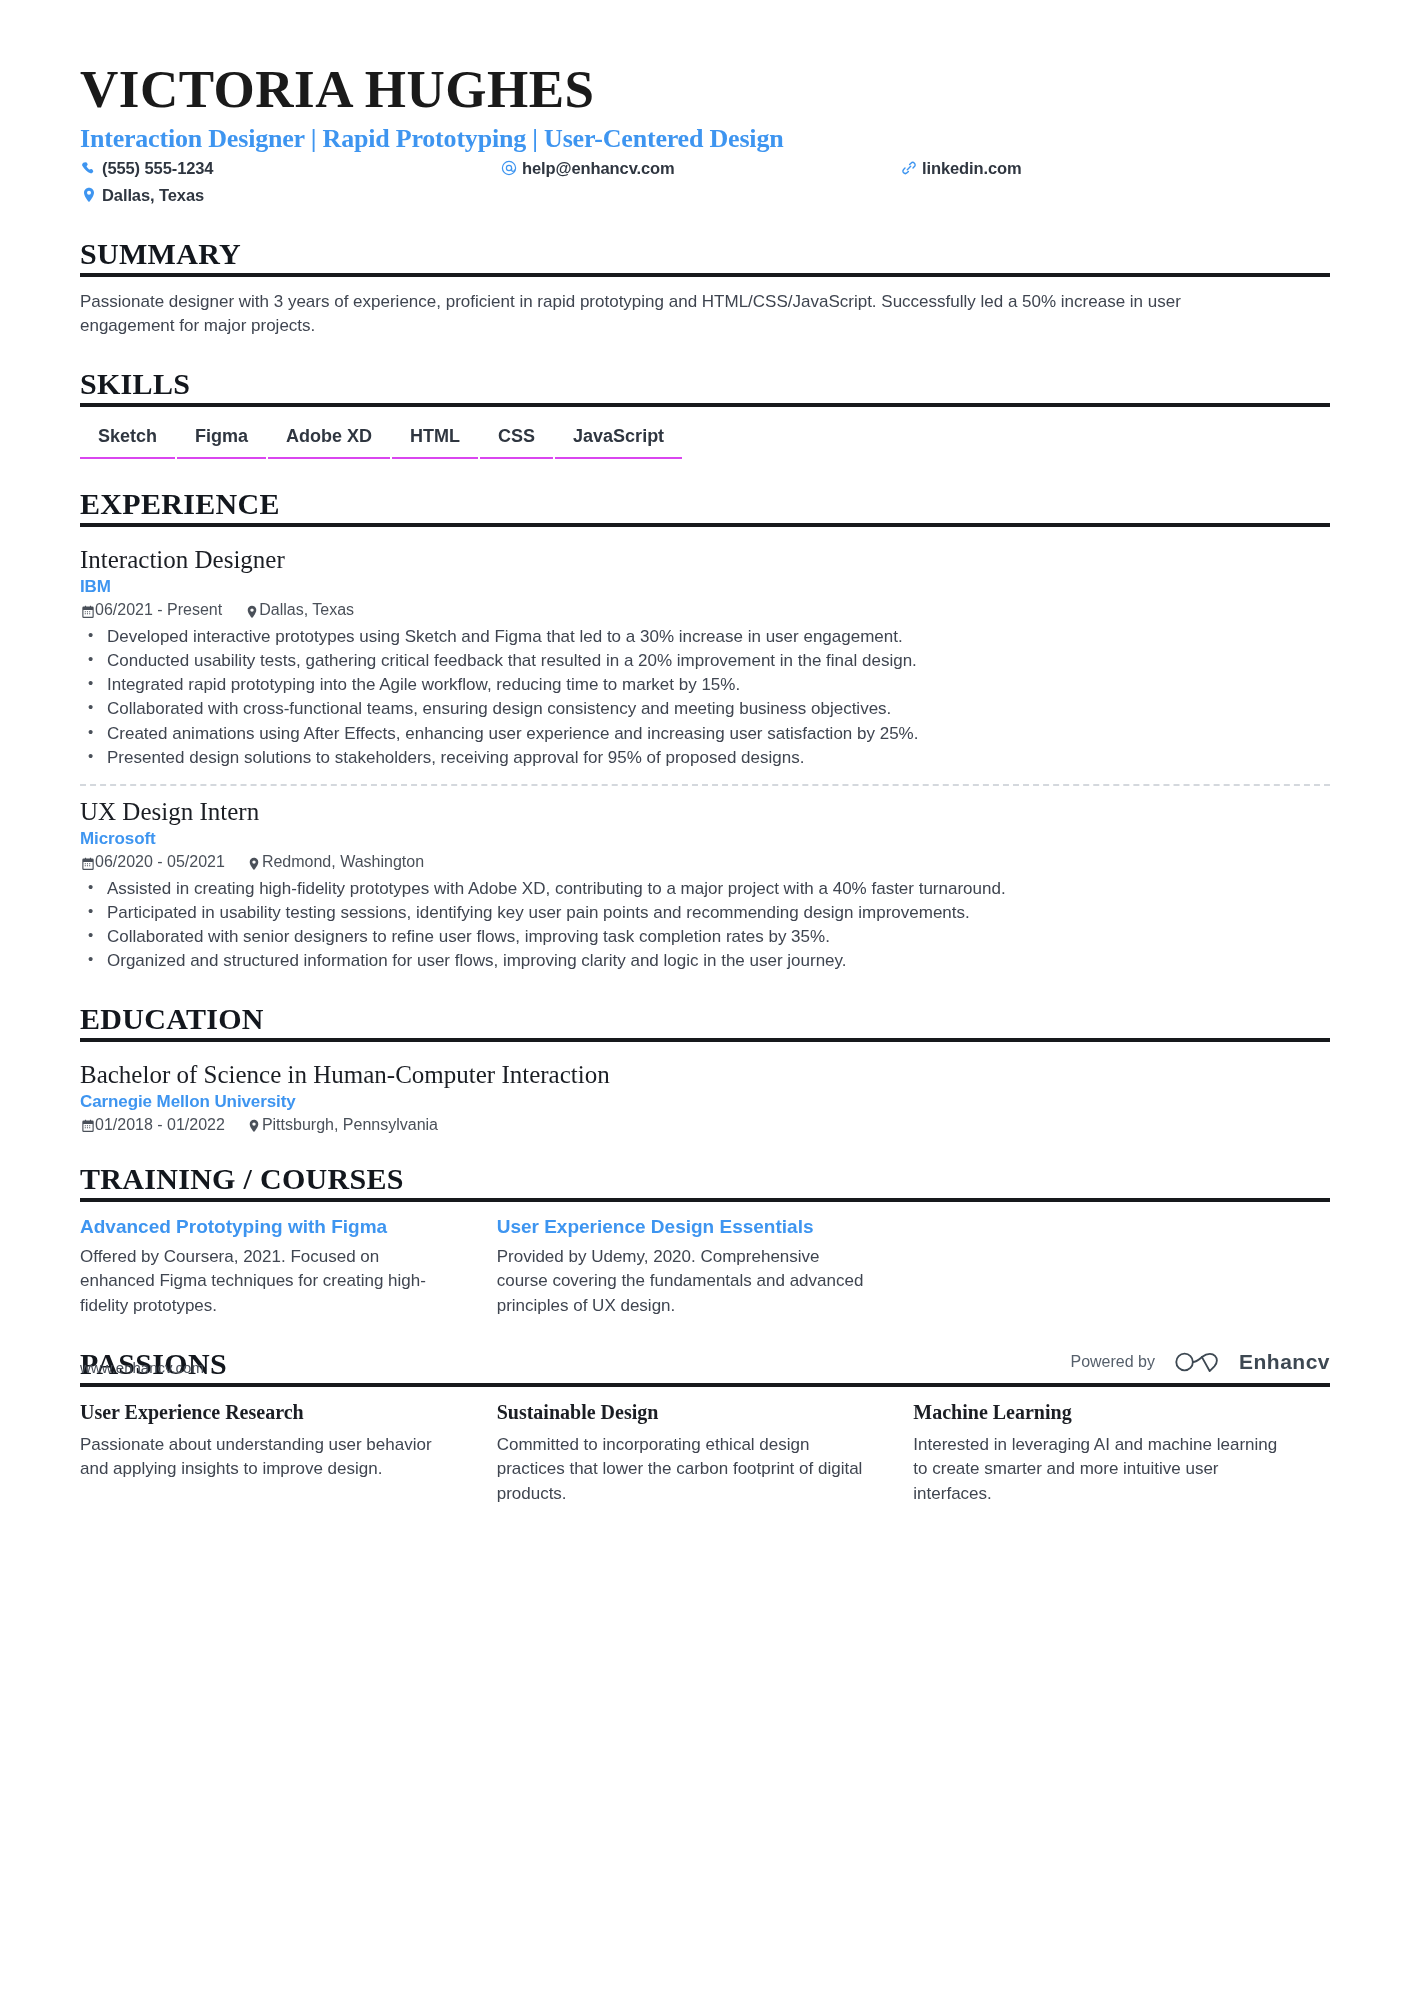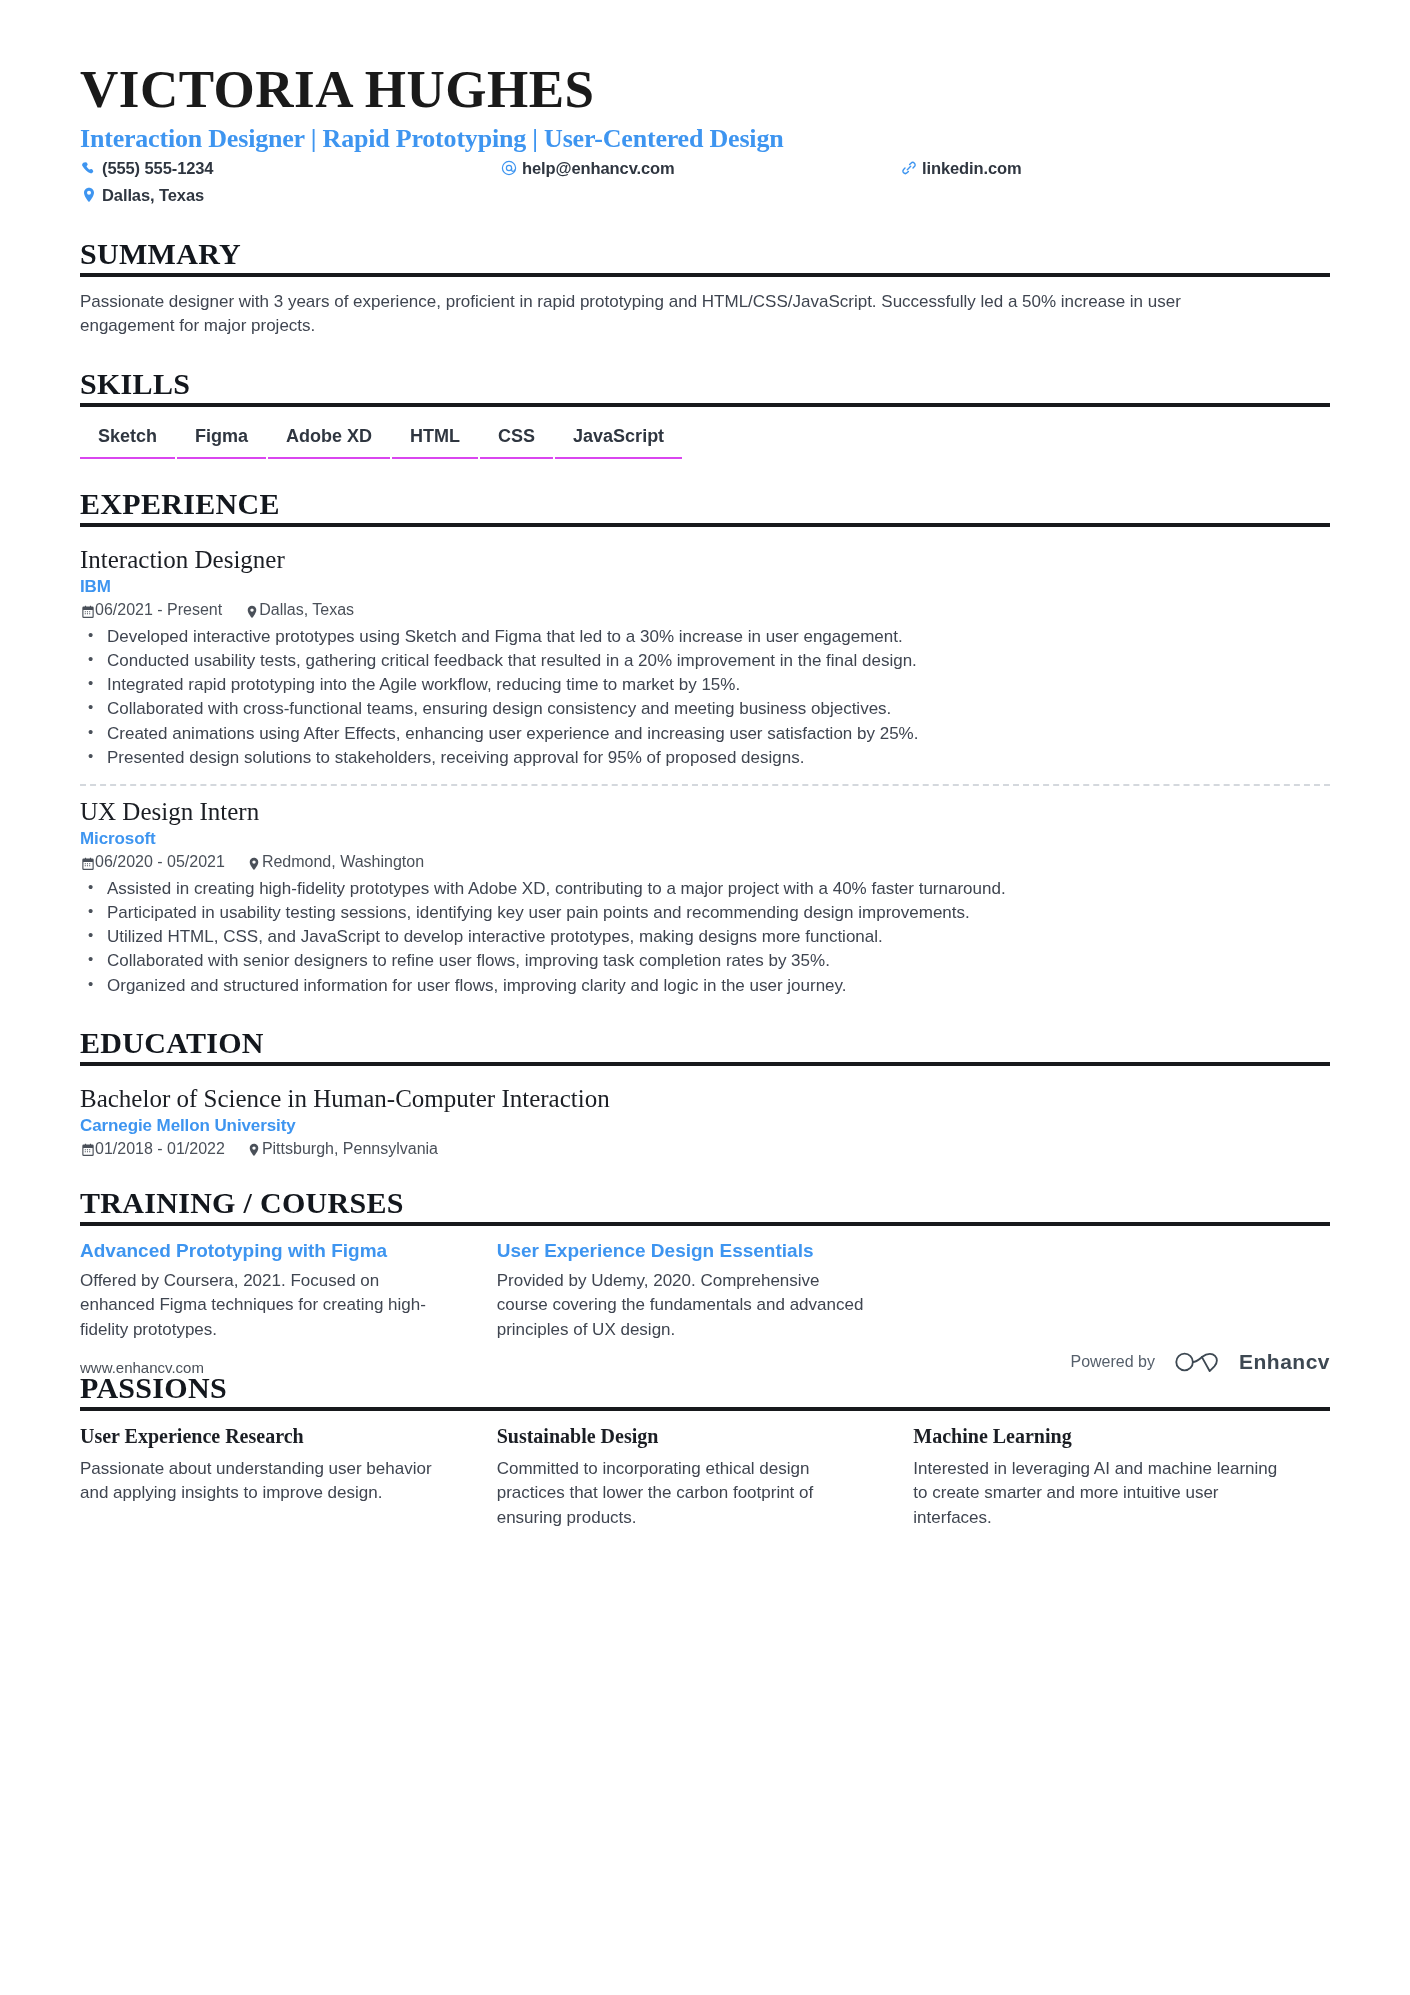--- a/index.html
+++ b/index.html
@@ -362,21 +362,20 @@
             <svg width="12" height="14" viewBox="0 0 14 16" fill="currentColor">
                 <path d="M7 .8C4.2.8 2 3 2 5.7c0 3.5 4.2 8.5 4.4 8.7.3.4.9.4 1.2 0C7.8 14.2 12 9.2 12 5.7 12 3 9.8.8 7 .8zm0 7a2 2 0 1 1 0-4 2 2 0 0 1 0 4z"></path>
               </svg>
           </span>
           <span>Redmond, Washington</span>
         </span>
       </div>
       <ul class="bullets">
         <li>Assisted in creating high-fidelity prototypes with Adobe XD, contributing to a major project with a 40% faster turnaround.</li>
         <li>Participated in usability testing sessions, identifying key user pain points and recommending design improvements.</li>
-        <li>Utilized HTML, CSS, and JavaScript to develop interactive prototypes, making designs more functional.</li>
         <li>Collaborated with senior designers to refine user flows, improving task completion rates by 35%.</li>
         <li>Organized and structured information for user flows, improving clarity and logic in the user journey.</li>
       </ul>
     </div>
   </div>
 
   <div class="section">
     <div class="section-title">EDUCATION</div>
     <div class="section-rule"></div>
     <div class="entry">
@@ -422,21 +421,21 @@
   <div class="section">
     <div class="section-title">PASSIONS</div>
     <div class="section-rule"></div>
     <div class="cols">
       <div class="col">
         <div class="col-title-serif">User Experience Research</div>
         <div class="col-text">Passionate about understanding user behavior and applying insights to improve design.</div>
       </div>
       <div class="col">
         <div class="col-title-serif">Sustainable Design</div>
-        <div class="col-text">Committed to incorporating ethical design practices that lower the carbon footprint of ensuring products.</div>
+        <div class="col-text">Committed to incorporating ethical design practices that lower the carbon footprint of digital products.</div>
       </div>
       <div class="col">
         <div class="col-title-serif">Machine Learning</div>
         <div class="col-text">Interested in leveraging AI and machine learning to create smarter and more intuitive user interfaces.</div>
       </div>
     </div>
   </div>
 
   <div class="footer">
     <div class="footer-url">www.enhancv.com</div>

